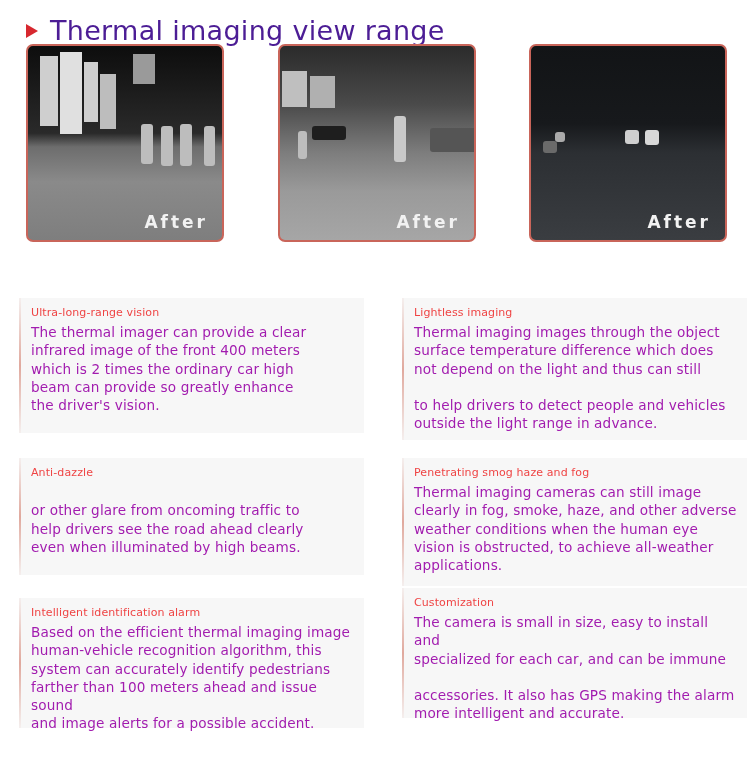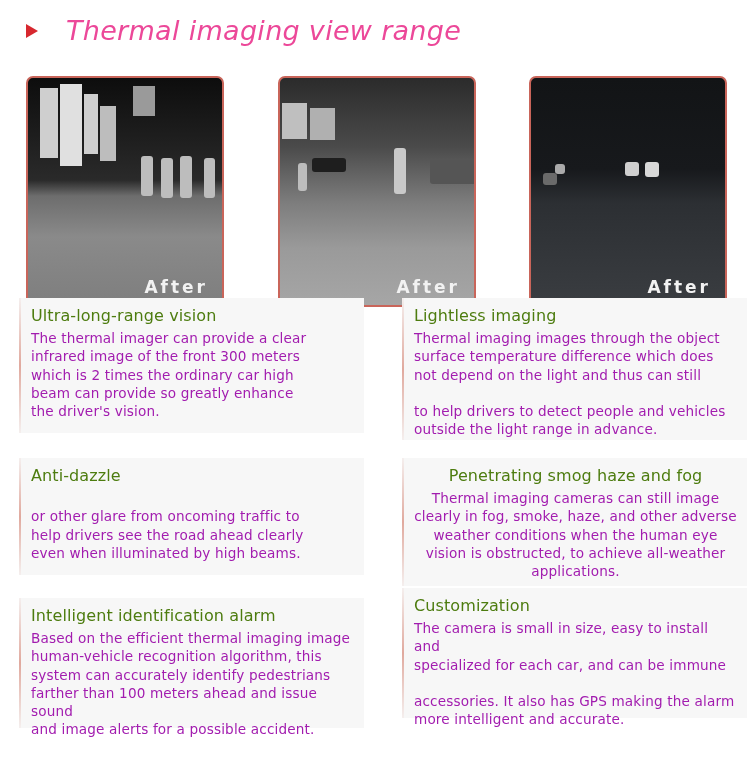--- a/index.html
+++ b/index.html
@@ -9,24 +9,24 @@
   }
   .title {
     position:absolute; left:26px; top:12px; height:36px;
     display:flex; align-items:center;
   }
   .title .tri {
     width:0; height:0; border-top:7px solid transparent; border-bottom:7px solid transparent;
     border-left:12px solid #d7282f; margin-right:12px; margin-top:2px;
   }
   .title h1 {
-    margin:16px; font-size:27px; font-weight:normal; letter-spacing:0.3px; color:#ec4899;font-style:italic;
+    margin:0; font-size:27px; font-weight:normal; letter-spacing:0.3px; color:#4c1d95;
   }
   .photo {
-    position:absolute; top:76px; width:198px; height:231px;
+    position:absolute; top:44px; width:198px; height:198px;
     border:2px solid #c9655a; border-radius:7px; overflow:hidden; box-sizing:border-box;
   }
   .photo .after {
     position:absolute; right:14px; bottom:8px; color:#f2f2f2;
     font-size:17px; font-weight:bold; letter-spacing:3px;
   }
   #p1 { left:26px; background:
       linear-gradient(to bottom, #0d0d0d 0%, #2a2a2a 45%, #6d6d6d 52%, #8a8a8a 70%, #7e7e7e 100%); }
   #p2 { left:278px; background:
       linear-gradient(to bottom, #2b2b2b 0%, #4a4a4a 30%, #7d7d7d 55%, #9a9a9a 75%, #a6a6a6 100%); }
@@ -37,27 +37,27 @@
   .car { position:absolute; background:#d8d8d8; border-radius:3px; }
 
   .card {
     position:absolute; width:345px; background:#f7f7f7; box-sizing:border-box;
     padding:8px 10px 4px 12px;
   }
   .card::before {
     content:""; position:absolute; left:0; top:0; bottom:0; width:2px;
     background:linear-gradient(to bottom, rgba(224,170,160,0.1), #e0a99e 50%, rgba(224,170,160,0.1));
   }
-  .card h2 { margin:0 0 4px 0; font-size:16px; font-weight:normal; color:#4d7c0f; letter-spacing:0.1px; }
+  .card h2 { margin:0 0 4px 0; font-size:11px; font-weight:normal; color:#ef4444; letter-spacing:0.1px; }
   .card p { margin:0; font-size:13.6px; line-height:18.3px; color:#a21caf; letter-spacing:0.15px; }
 
   #c1 { left:19px; top:298px; height:135px; }
   #c2 { left:402px; top:298px; height:142px; }
   #c3 { left:19px; top:458px; height:117px; }
-  #c4 { left:402px; top:458px; height:128px;text-align:center; }
+  #c4 { left:402px; top:458px; height:128px; }
   #c5 { left:19px; top:598px; height:130px; }
   #c6 { left:402px; top:588px; height:130px; }
 </style>
 </head>
 <body>
 
 <div class="title">
   <span class="tri"></span>
   <h1>Thermal imaging view range</h1>
 </div>
@@ -90,21 +90,21 @@
   <div class="car" style="left:114px;top:84px;width:14px;height:15px;background:#d8d8d8;"></div>
   <div class="car" style="left:24px;top:86px;width:10px;height:10px;background:#aaaaaa;"></div>
   <div class="car" style="left:12px;top:95px;width:14px;height:12px;background:#6a6a6a;"></div>
   <span class="after">After</span>
 </div>
 
 <div class="card" id="c1">
   <h2>Ultra-long-range vision</h2>
   <p>
     <span>The thermal imager can provide a clear</span><br>
-    <span>infrared image of the front 300 meters</span><br>
+    <span>infrared image of the front 400 meters</span><br>
     <span>which is 2 times the ordinary car high</span><br>
     <span>beam can provide so greatly enhance</span><br>
     <span>the driver's vision.</span>
   </p>
 </div>
 
 <div class="card" id="c2">
   <h2>Lightless imaging</h2>
   <p>
     <span>Thermal imaging images through the object</span><br>

